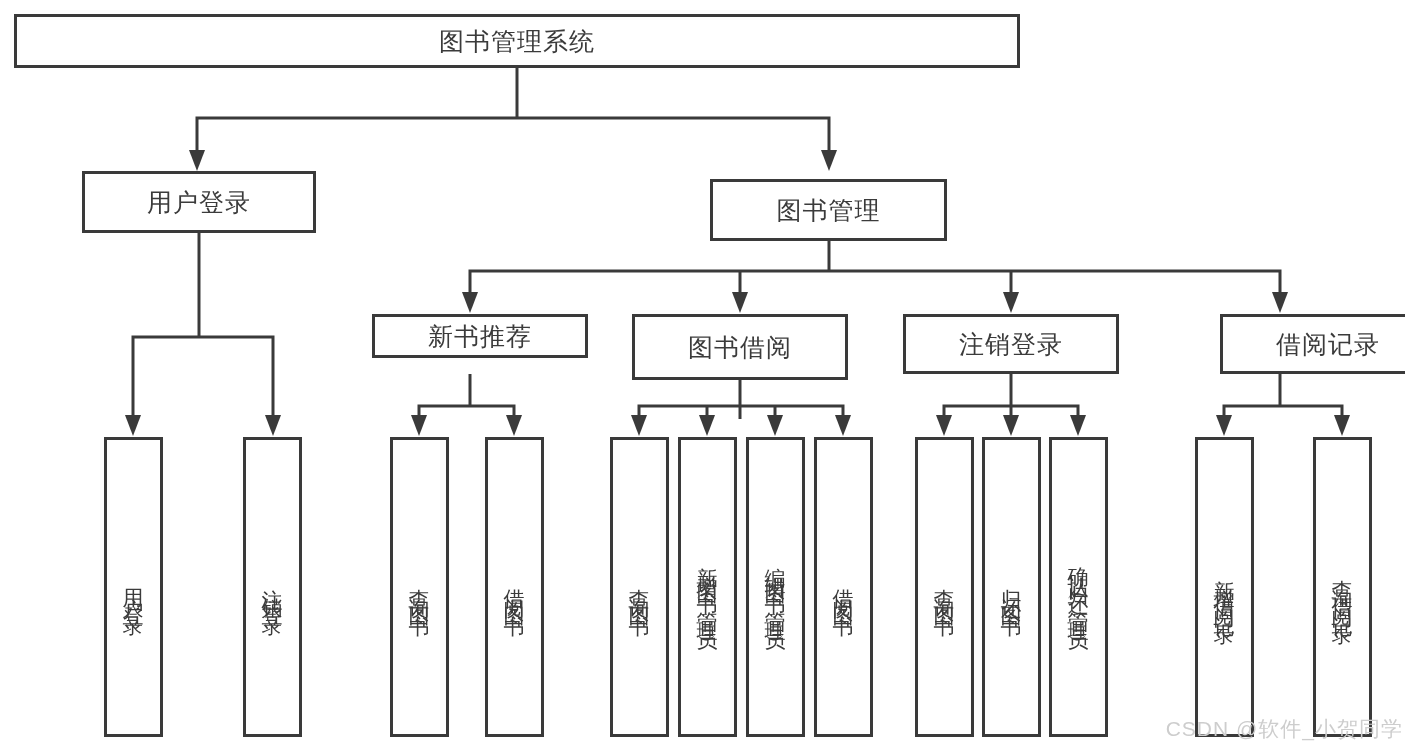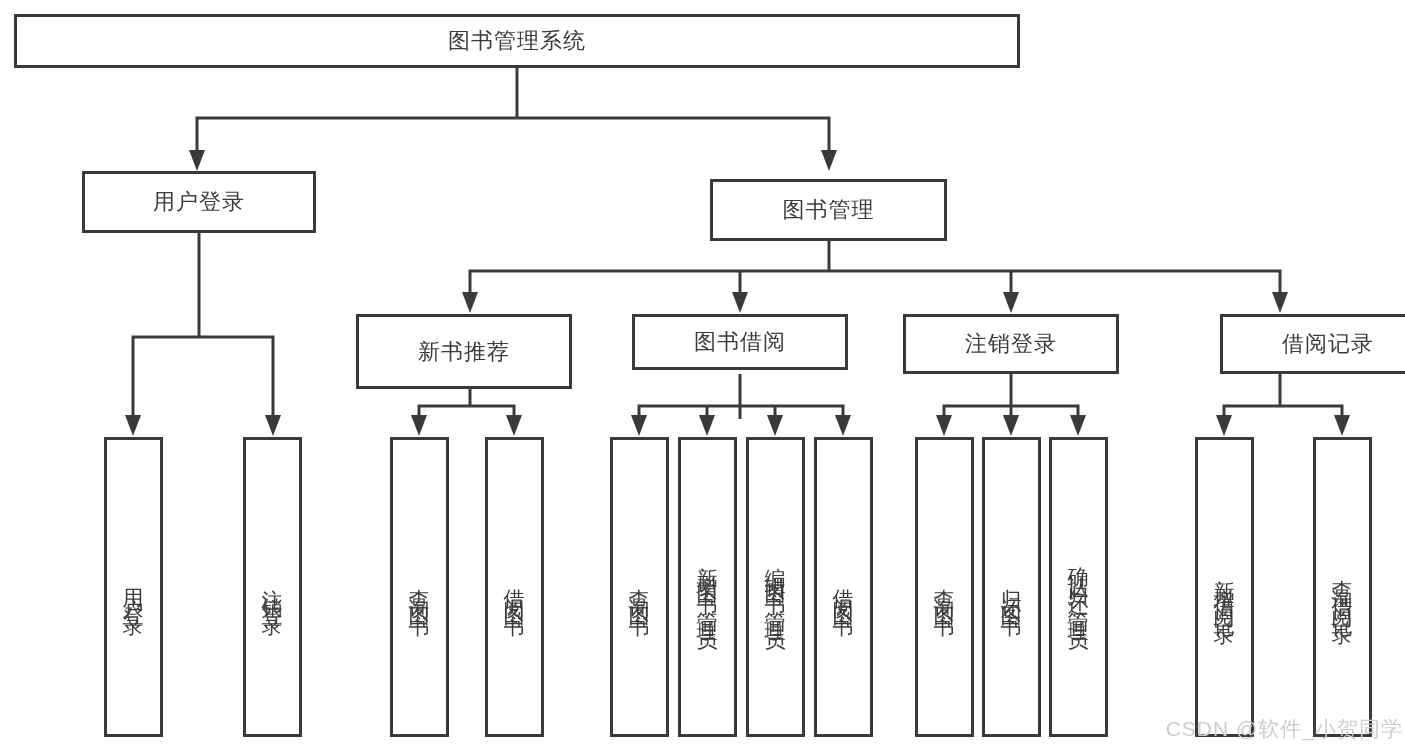--- a/index.html
+++ b/index.html
@@ -24,21 +24,21 @@
   .box {
     position: absolute;
     box-sizing: border-box;
     border: 3px solid #3a3a3a;
     background: #ffffff;
     color: #3b3b3b;
     display: flex;
     align-items: center;
     justify-content: center;
     z-index: 2;
-    font-size: 22px;
+    font-size: 25px;
     letter-spacing: 1px;
   }
   .vbox {
     writing-mode: vertical-rl;
     text-orientation: mixed;
     font-size: 21px;
     letter-spacing: 9px;
     line-height: 1;
     padding-top: 6px;
   }
@@ -113,24 +113,24 @@
     <span>图书管理系统</span>
   </div>
 
   <div class="box" style="left:82px; top:171px; width:234px; height:62px;">
     <span>用户登录</span>
   </div>
   <div class="box" style="left:710px; top:171px; width:237px; height:62px;margin-top:8px;">
     <span>图书管理</span>
   </div>
 
-  <div class="box" style="left:356px; top:314px; width:216px; height:75px;">
+  <div class="box" style="left:372px; top:314px; width:216px; height:44px;">
     <span>新书推荐</span>
   </div>
-  <div class="box" style="left:632px; top:314px; width:216px; height:56px;">
+  <div class="box" style="left:632px; top:314px; width:216px; height:66px;">
     <span>图书借阅</span>
   </div>
   <div class="box" style="left:903px; top:314px; width:216px; height:60px;">
     <span>注销登录</span>
   </div>
   <div class="box" style="left:1220px; top:314px; width:216px; height:60px;text-align:right;">
     <span>借阅记录</span>
   </div>
 
   <div class="box vbox" style="left:104px; top:437px; width:59px; height:300px;">

